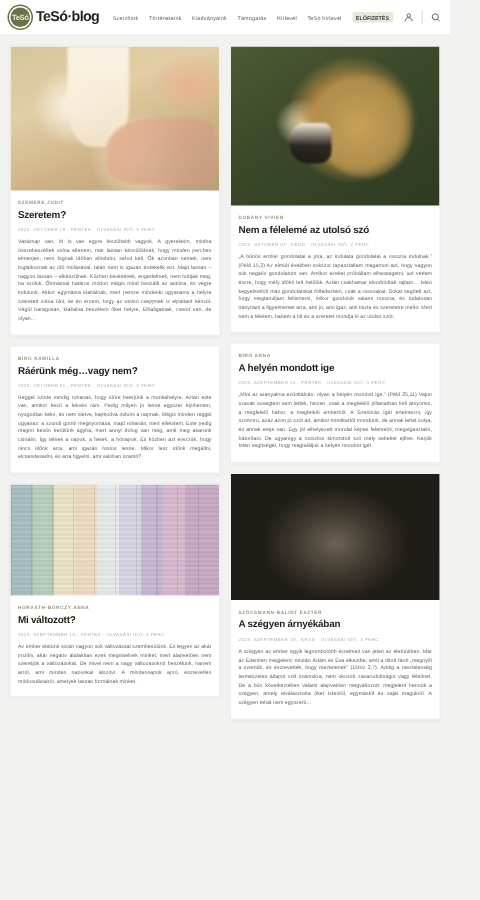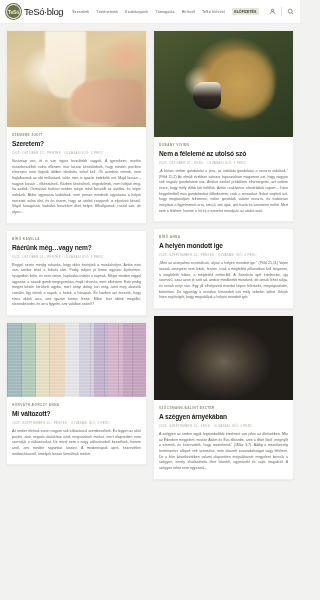--- a/index.html
+++ b/index.html
@@ -26,21 +26,21 @@
     width: 15px; height: 15px; border-radius: 50%;
     background: #6b7247;
     display: flex; align-items: center; justify-content: center;
     color: #e9ecd8; font-size: 5px; font-weight: bold;
     letter-spacing: -0.2px;
     border: 1.2px solid #ffffff;
     box-shadow: 0 0 0 1px #6b7247;
     flex: 0 0 auto;
   }
   .brand-name {
-    font-size: 9.5px; font-weight: normal; color: #20231c;
+    font-size: 9.5px; font-weight: bold; color: #20231c;
     letter-spacing: -0.4px; white-space: nowrap;
   }
   .nav {
     display: flex; align-items: center; gap: 7px;
     margin-left: 9px; flex: 1 1 auto; min-width: 0;
   }
   .nav-item {
     font-size: 3.6px; color: #5c5f52; white-space: nowrap;
     letter-spacing: 0.15px;
   }

